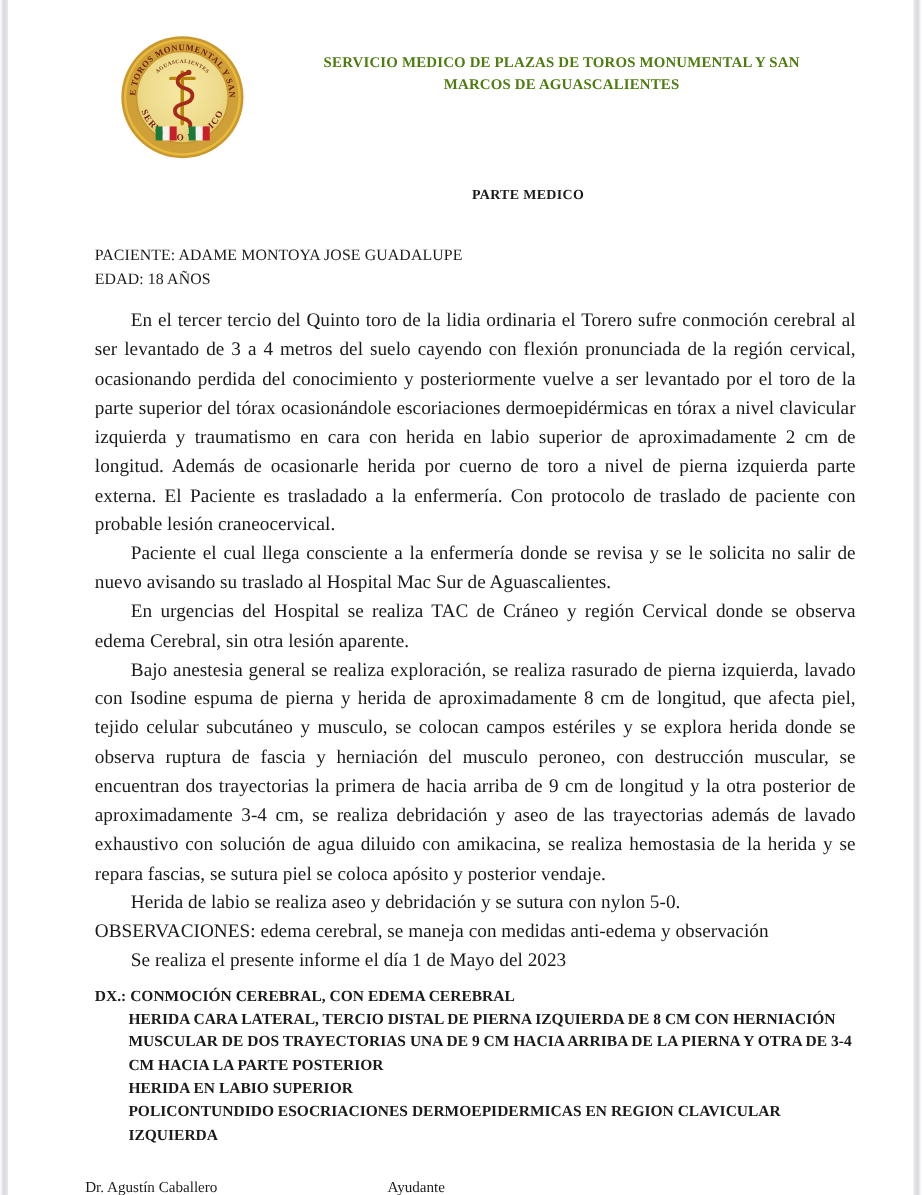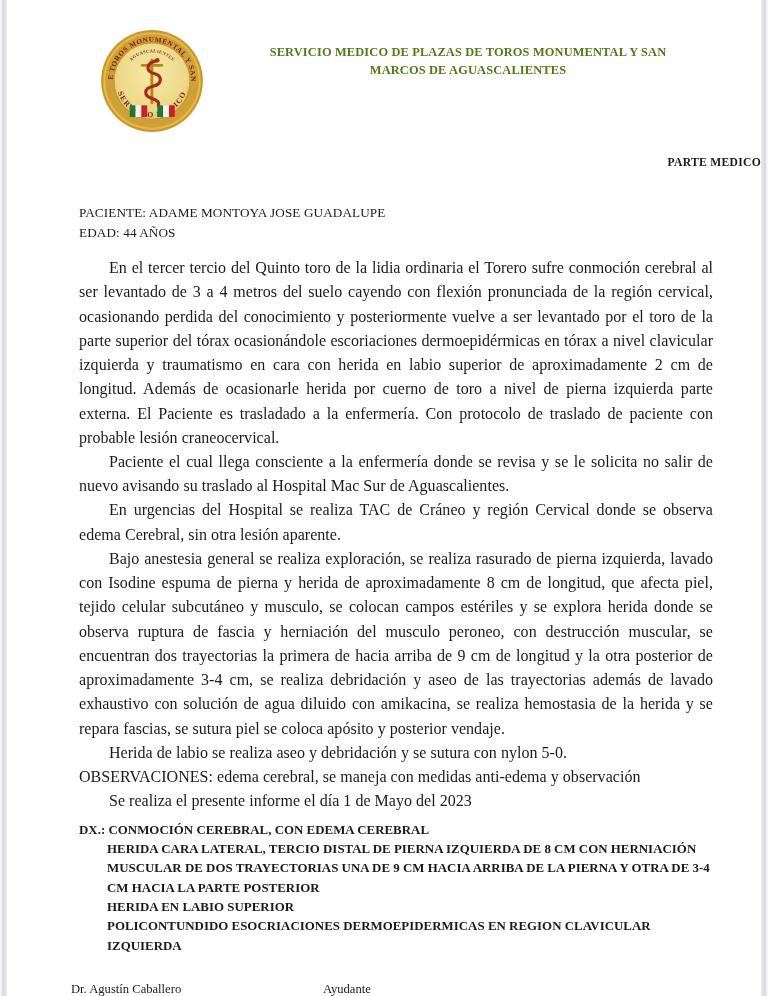--- a/index.html
+++ b/index.html
@@ -58,21 +58,21 @@
     text-align: center;
     font-size: 12.4px;
     font-weight: bold;
     letter-spacing: 0.15px;
     line-height: 1.45;
     padding: 22px 0 0 16px;
     color: #4d7c0f;
   }
 
   .doc-title {
-    text-align: right;
+    text-align: center;
     font-size: 11.6px;
     font-weight: bold;
     letter-spacing: 0.3px;
     margin: 22px 0 0 0;
     padding-left: 112px;
   }
 
   
   .patient-block {
     margin: 34px 0 0 0;
@@ -201,21 +201,21 @@
     <div class="org-title">
       <div>SERVICIO MEDICO DE PLAZAS DE TOROS MONUMENTAL Y SAN</div>
       <div>MARCOS DE AGUASCALIENTES</div>
     </div>
   </div>
 
   <div class="doc-title">PARTE MEDICO</div>
 
   <div class="patient-block">
     <div>PACIENTE: ADAME MONTOYA JOSE GUADALUPE</div>
-    <div>EDAD: 44 AÑOS</div>
+    <div>EDAD: 18 AÑOS</div>
   </div>
 
   <div class="body-block">
     <p>En el tercer tercio del Quinto toro de la lidia ordinaria el Torero sufre conmoción cerebral al ser levantado de 3 a 4 metros del suelo cayendo con flexión pronunciada de la región cervical, ocasionando perdida del conocimiento y posteriormente vuelve a ser levantado por el toro de la parte superior del tórax ocasionándole escoriaciones dermoepidérmicas en tórax a nivel clavicular izquierda y traumatismo en cara con herida en labio superior de aproximadamente 2 cm de longitud. Además de ocasionarle herida por cuerno de toro a nivel de pierna izquierda parte externa. El Paciente es trasladado a la enfermería. Con protocolo de traslado de paciente con probable lesión craneocervical.</p>
     <p>Paciente el cual llega consciente a la enfermería donde se revisa y se le solicita no salir de nuevo avisando su traslado al Hospital Mac Sur de Aguascalientes.</p>
     <p>En urgencias del Hospital se realiza TAC de Cráneo y región Cervical donde se observa edema Cerebral, sin otra lesión aparente.</p>
     <p>Bajo anestesia general se realiza exploración, se realiza rasurado de pierna izquierda, lavado con Isodine espuma de pierna y herida de aproximadamente 8 cm de longitud, que afecta piel, tejido celular subcutáneo y musculo, se colocan campos estériles y se explora herida donde se observa ruptura de fascia y herniación del musculo peroneo, con destrucción muscular, se encuentran dos trayectorias la primera de hacia arriba de 9 cm de longitud y la otra posterior de aproximadamente 3-4 cm, se realiza debridación y aseo de las trayectorias además de lavado exhaustivo con solución de agua diluido con amikacina, se realiza hemostasia de la herida y se repara fascias, se sutura piel se coloca apósito y posterior vendaje.</p>
     <p>Herida de labio se realiza aseo y debridación y se sutura con nylon 5-0.</p>
     <p class="no-indent">OBSERVACIONES: edema cerebral, se maneja con medidas anti-edema y observación</p>
     <p>Se realiza el presente informe el día 1 de Mayo del 2023</p>

